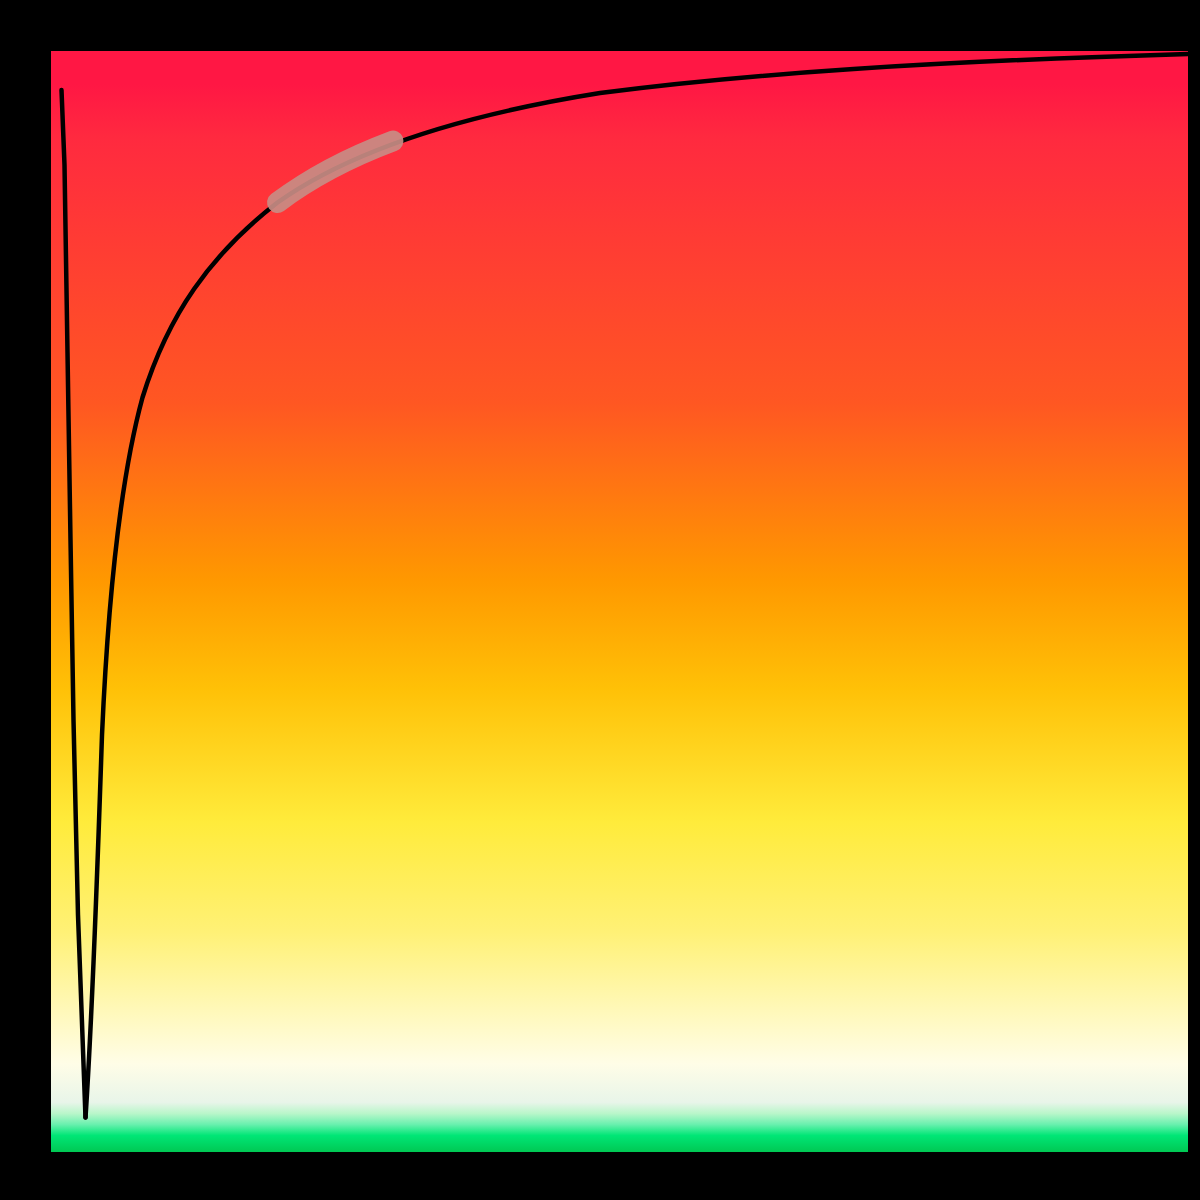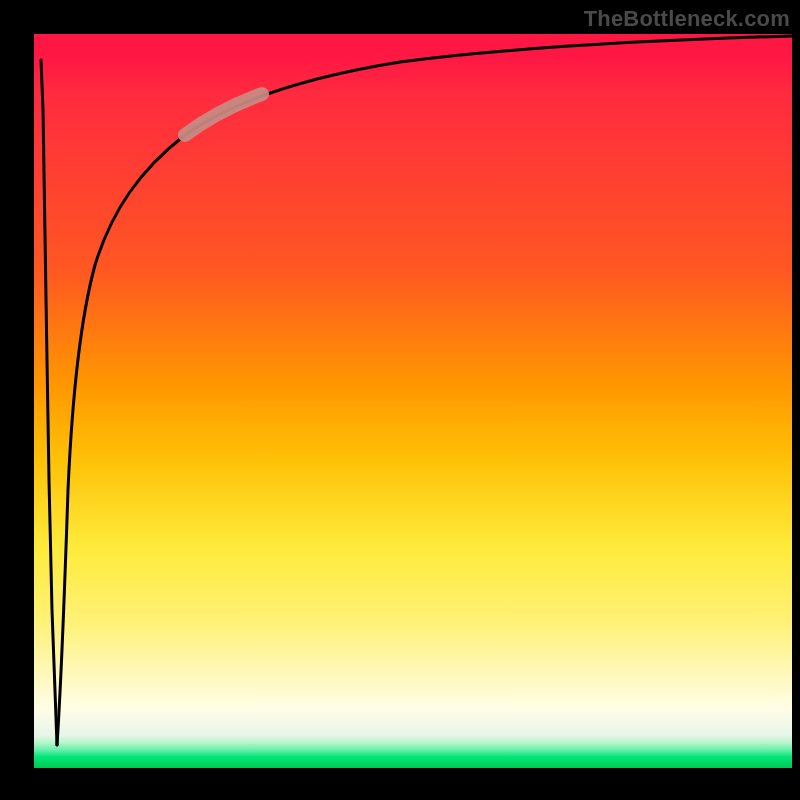--- a/index.html
+++ b/index.html
@@ -76,14 +76,13 @@
     <path d="M 57 745
              C 60 700, 64 610, 68 490
              C 72 400, 80 320, 95 265
              C 112 210, 140 170, 185 135
              C 230 103, 300 78, 400 62
              C 500 49, 620 41, 792 36" fill="none" stroke="#000" stroke-width="3" stroke-linecap="round"></path>
     <path d="M 185 135
              C 205 120, 230 106, 262 94" fill="none" stroke="#c88c84" stroke-width="14" stroke-linecap="round" opacity="0.92"></path>
   </svg>
 
-  <div class="watermark">TheBottleneck.com</div>
 </div>
 
 </body></html>

